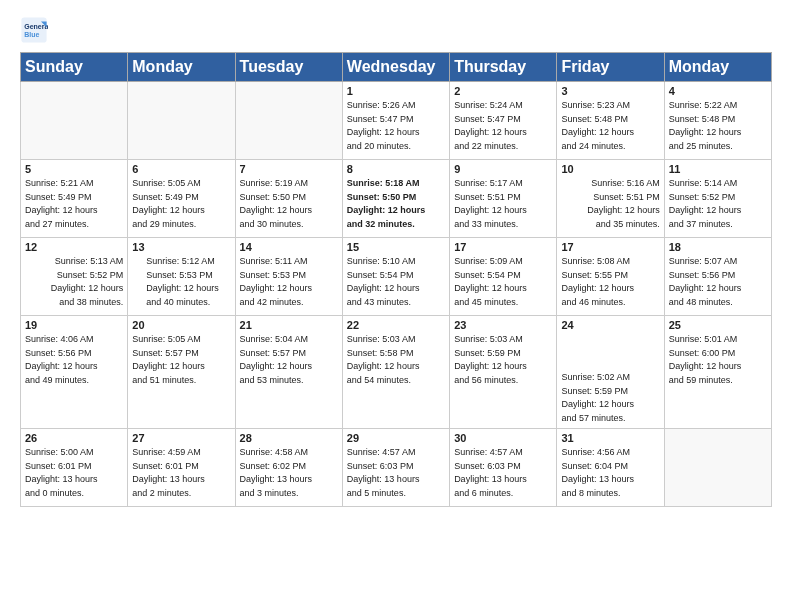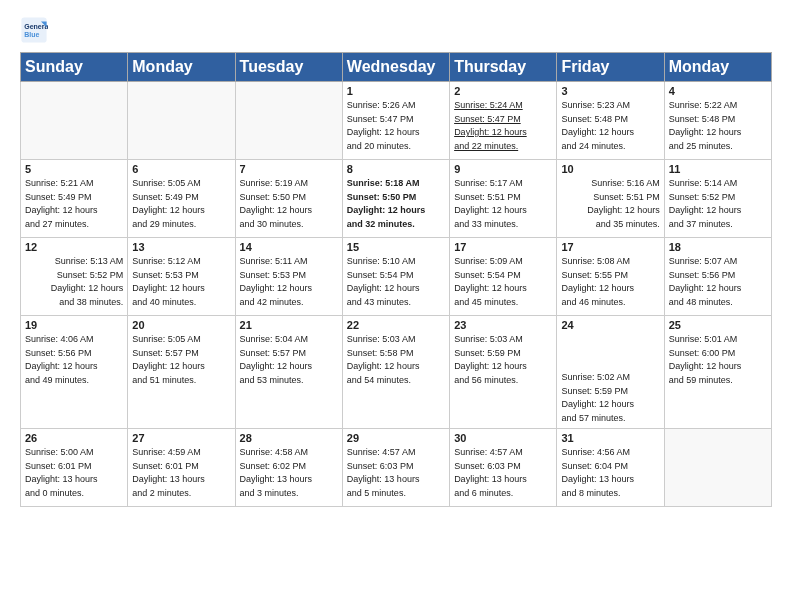--- a/index.html
+++ b/index.html
@@ -115,21 +115,21 @@
           <td class="empty">&nbsp;</td>
           <td>
             <span class="day-num">1</span>
             <div class="day-info" style="white-space: pre-line;">Sunrise: 5:26 AM
 Sunset: 5:47 PM
 Daylight: 12 hours
 and 20 minutes.</div>
           </td>
           <td>
             <span class="day-num">2</span>
-            <div class="day-info" style="white-space: pre-line; text-decoration: underline;">Sunrise: 5:24 AM
+            <div class="day-info" style="white-space: pre-line;">Sunrise: 5:24 AM
 Sunset: 5:47 PM
 Daylight: 12 hours
 and 22 minutes.</div>
           </td>
           <td>
             <span class="day-num">3</span>
             <div class="day-info" style="white-space: pre-line;">Sunrise: 5:23 AM
 Sunset: 5:48 PM
 Daylight: 12 hours
 and 24 minutes.</div>
@@ -196,21 +196,21 @@
         <tr>
           <td>
             <span class="day-num">12</span>
             <div class="day-info" style="white-space: pre-line; text-align: right;">Sunrise: 5:13 AM
 Sunset: 5:52 PM
 Daylight: 12 hours
 and 38 minutes.</div>
           </td>
           <td>
             <span class="day-num">13</span>
-            <div class="day-info" style="white-space: pre-line;">Sunrise: 5:12 AM
+            <div class="day-info" style="white-space: pre-line; margin-left: 14px;">Sunrise: 5:12 AM
 Sunset: 5:53 PM
 Daylight: 12 hours
 and 40 minutes.</div>
           </td>
           <td>
             <span class="day-num">14</span>
             <div class="day-info" style="white-space: pre-line;">Sunrise: 5:11 AM
 Sunset: 5:53 PM
 Daylight: 12 hours
 and 42 minutes.</div>

